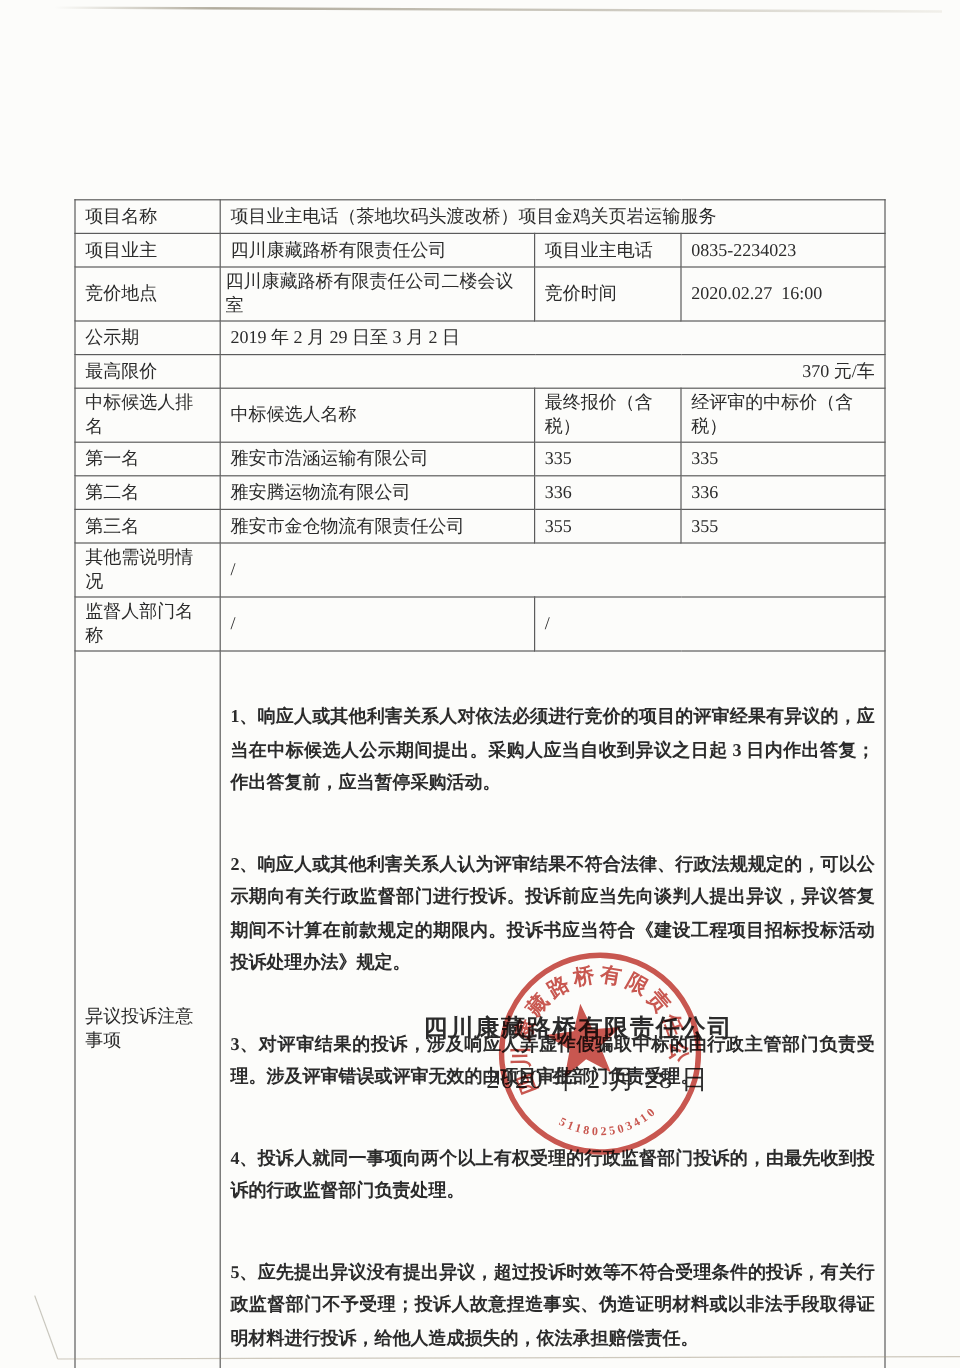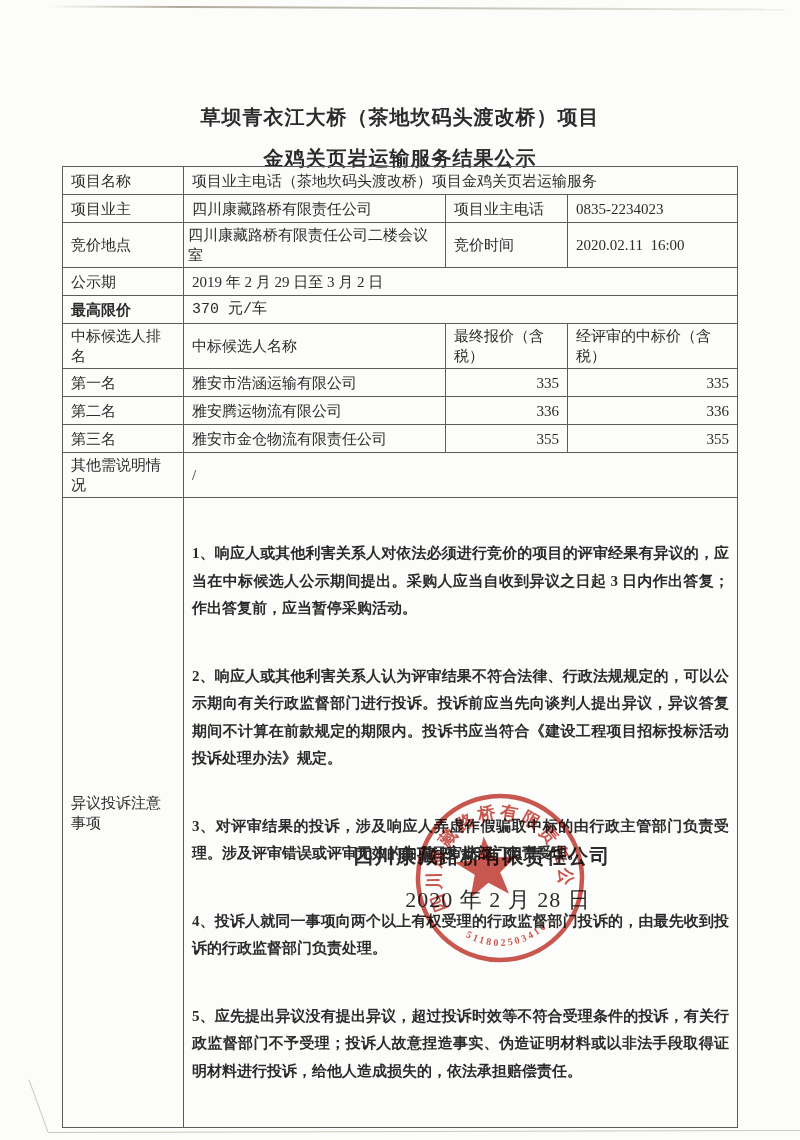--- a/index.html
+++ b/index.html
@@ -36,23 +36,23 @@
   table.notice {
     position:absolute; left:62px; top:166px; width:675px;
     border-collapse:collapse; table-layout:fixed; font-size:15px;
   }
   table.notice td {
     border:1px solid #5c5c5c; padding:2px 8px;
     vertical-align:middle; overflow:hidden; white-space:pre-wrap;
     line-height:20px;
   }
   table.notice tr { height:28px; }
-  td.center { text-align:left;font-family:Liberation Mono, monospace; }
-  td.bold, .bold { font-weight:bold; }
-  td.num { text-align:right;margin-top:16px; }
+  td.center { text-align:right; }
+  td.bold, .bold { font-weight:normal; }
+  td.num { text-align:left;margin-top:16px; }
   td.hdr { padding:2px 4px; }
   td.notes-cell { padding:5px 9px 3px 9px; vertical-align:top; }
   .notes-cell p {
     margin:0; line-height:27.5px; text-align:justify; white-space:normal;font-weight:bold;
   }
   td.vlabel { vertical-align:middle; line-height:24px; }
 
   .footer-company {
     position:absolute; top:843px; left:482px; transform:translateX(-50%);
     font-size:20px; font-weight:bold; letter-spacing:1.5px; white-space:nowrap;
@@ -71,24 +71,20 @@
     font-weight:bold;
   }
 </style>
 </head>
 <body>
 
 <div class="page">
 
   <div class="scan-top"></div>
 
-  <div class="titles">
-    <div>草坝青衣江大桥（茶地坎码头渡改桥）项目</div>
-    <div>金鸡关页岩运输服务结果公示</div>
-  </div>
 
   <table class="notice">
     <colgroup>
       <col style="width:121px">
         <col style="width:262px">
         <col style="width:122px">
         <col style="width:170px">
     </colgroup>
     <tbody>
       <tr>
@@ -98,21 +94,21 @@
       <tr>
         <td>项目业主</td>
         <td>四川康藏路桥有限责任公司</td>
         <td>项目业主电话</td>
         <td>0835-2234023</td>
       </tr>
       <tr>
         <td>竞价地点</td>
         <td style="padding:2px 4px">四川康藏路桥有限责任公司二楼会议室</td>
         <td>竞价时间</td>
-        <td>2020.02.11  16:00</td>
+        <td>2020.02.27  16:00</td>
       </tr>
       <tr>
         <td>公示期</td>
         <td colspan="3">2019 年 2 月 29 日至 3 月 2 日</td>
       </tr>
       <tr>
         <td class="bold">最高限价</td>
         <td colspan="3" class="center">370 元/车</td>
       </tr>
       <tr>
@@ -137,20 +133,25 @@
         <td>第三名</td>
         <td>雅安市金仓物流有限责任公司</td>
         <td class="num">355</td>
         <td class="num">355</td>
       </tr>
       <tr>
         <td>其他需说明情况</td>
         <td colspan="3">/</td>
       </tr>
       <tr>
+        <td>监督人部门名称</td>
+        <td>/</td>
+        <td colspan="2">/</td>
+      </tr>
+      <tr>
         <td class="vlabel">异议投诉注意事项</td>
         <td colspan="3" class="notes-cell">
           <p>1、响应人或其他利害关系人对依法必须进行竞价的项目的评审经果有异议的，应当在中标候选人公示期间提出。采购人应当自收到异议之日起 3 日内作出答复；作出答复前，应当暂停采购活动。</p>
           <p>2、响应人或其他利害关系人认为评审结果不符合法律、行政法规规定的，可以公示期向有关行政监督部门进行投诉。投诉前应当先向谈判人提出异议，异议答复期间不计算在前款规定的期限内。投诉书应当符合《建设工程项目招标投标活动投诉处理办法》规定。</p>
           <p>3、对评审结果的投诉，涉及响应人弄虚作假骗取中标的由行政主管部门负责受理。涉及评审错误或评审无效的由项目审批部门负责受理。</p>
           <p>4、投诉人就同一事项向两个以上有权受理的行政监督部门投诉的，由最先收到投诉的行政监督部门负责处理。</p>
           <p>5、应先提出异议没有提出异议，超过投诉时效等不符合受理条件的投诉，有关行政监督部门不予受理；投诉人故意捏造事实、伪造证明材料或以非法手段取得证明材料进行投诉，给他人造成损失的，依法承担赔偿责任。</p>
         </td>
       </tr>
     </tbody>

